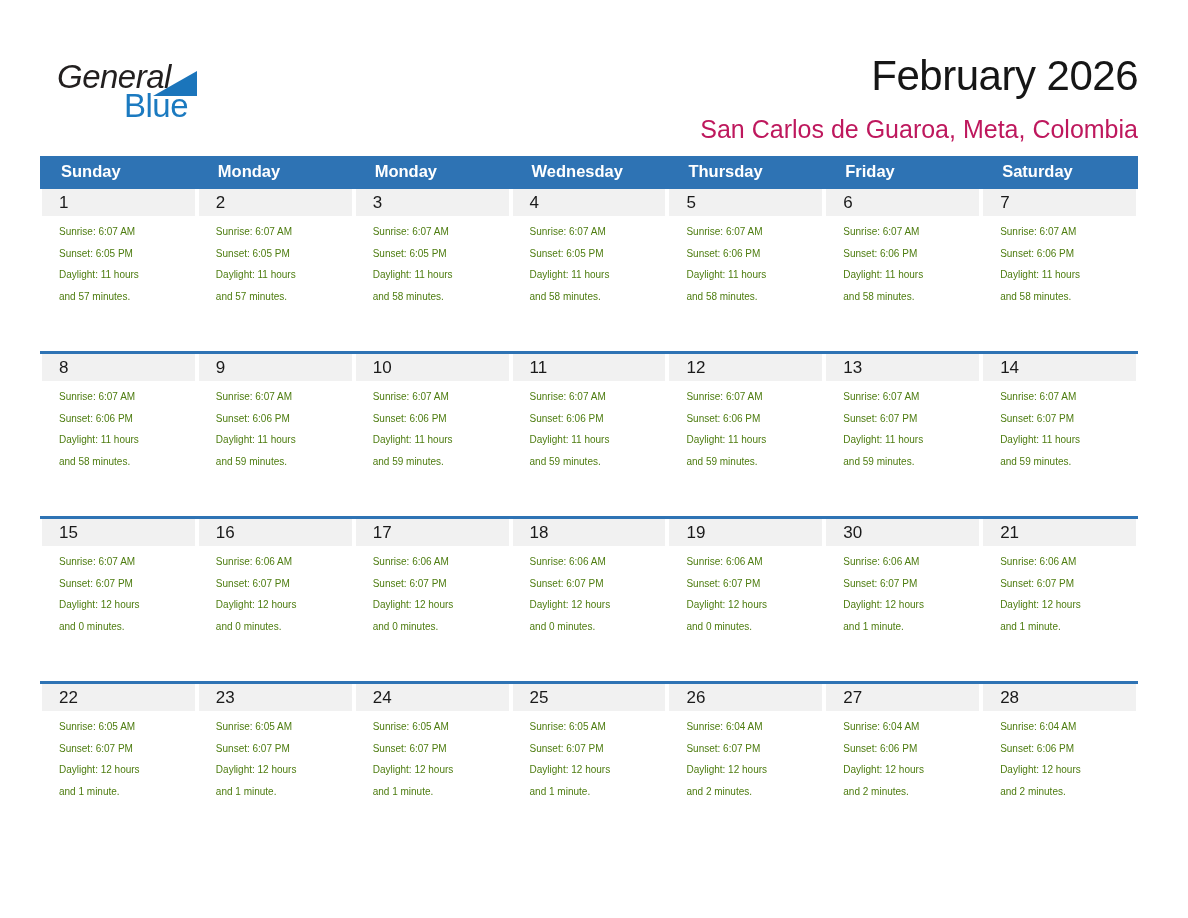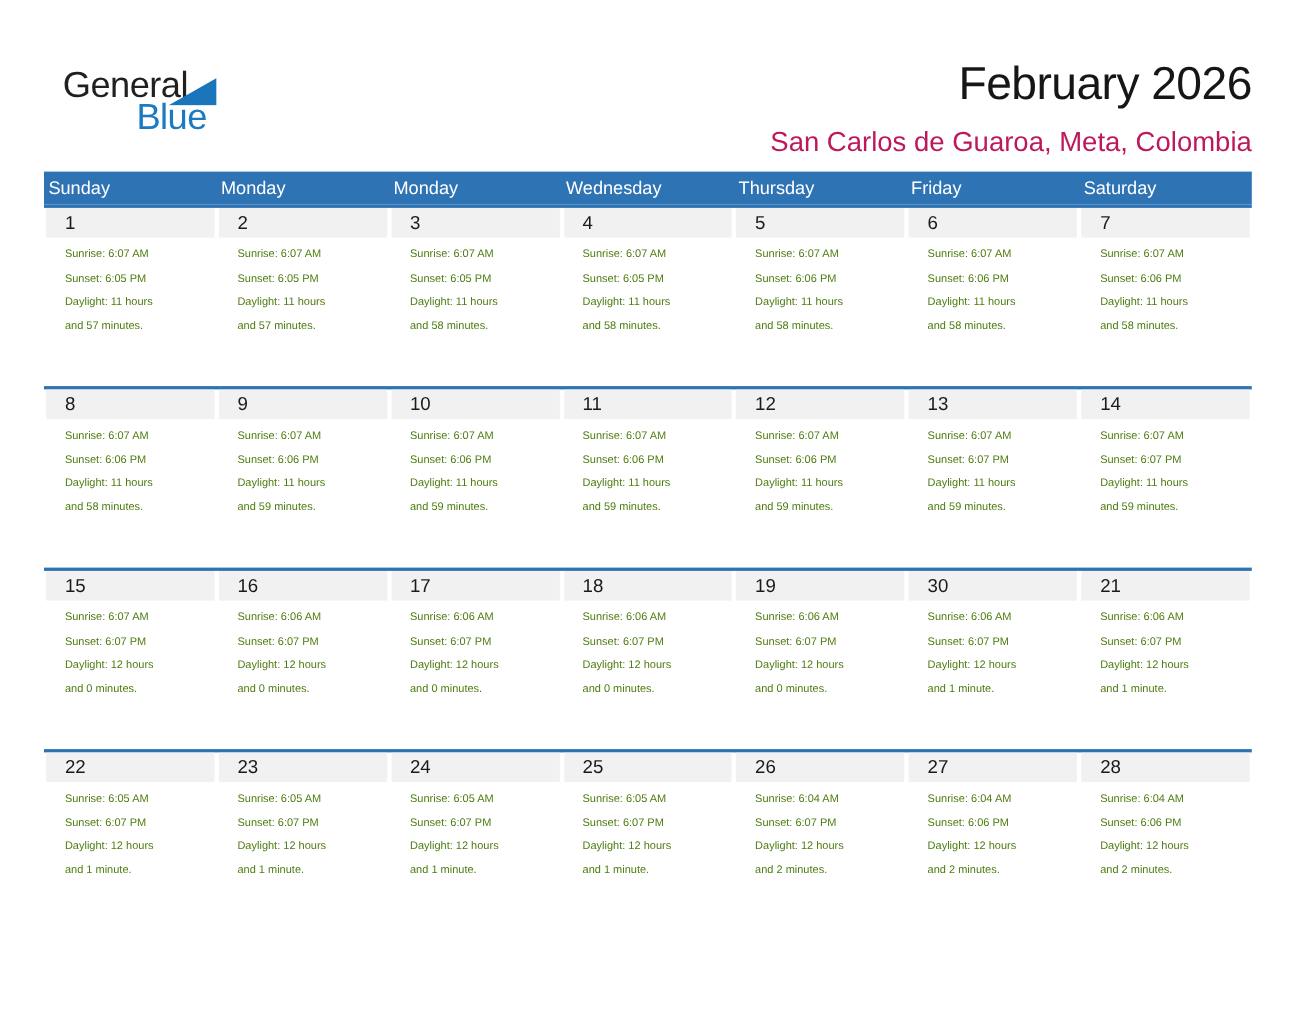--- a/index.html
+++ b/index.html
@@ -11,21 +11,21 @@
     background: #ffffff;
     font-family: "Liberation Sans", sans-serif;
     overflow: hidden;
     color: #1a1a1a;
   }
 
   
   .logo { position: absolute; left: 57px; top: 60px; width: 180px; height: 62px; }
   .logo-general {
     position: absolute; left: 0; top: 0;
-    font-size: 33px; line-height: 34px; letter-spacing: -0.5px; color: #221f1f;
+    font-size: 33px; line-height: 34px; letter-spacing: -0.5px; color: #221f1f; font-style: italic;
   }
   .logo-tri {
     position: absolute; left: 96px; top: 11px;
     width: 44px; height: 25px;
     background: #1b75bb;
     clip-path: polygon(0 100%, 100% 0, 100% 100%);
   }
   .logo-blue {
     position: absolute; left: 67px; top: 29px;
     font-size: 33px; line-height: 34px; letter-spacing: -0.5px; color: #1b7ac0; text-align: center;
@@ -44,21 +44,21 @@
   }
 
   
   .calendar { position: absolute; left: 40px; top: 156px; width: 1098px; }
   .cal-header {
     display: grid; grid-template-columns: repeat(7, 1fr);
     background: #2e73b4; height: 30px;
   }
   .cal-header-cell {
     color: #ffffff; font-size: 16.5px; line-height: 31px;
-    padding-left: 4px; white-space: nowrap; overflow: hidden;
+    padding-left: 21px; white-space: nowrap; overflow: hidden; font-weight: bold;
   }
   .week {
     display: grid; grid-template-columns: repeat(7, 1fr);
     height: 162px; border-top: 3px solid #2e73b4;
   }
   .day-cell { overflow: hidden; }
   .day-num {
     height: 27px; background: #f1f1f1; margin: 0 2px;
     padding-left: 17px; font-size: 17px; line-height: 27px; color: #1a1a1a;
   }

